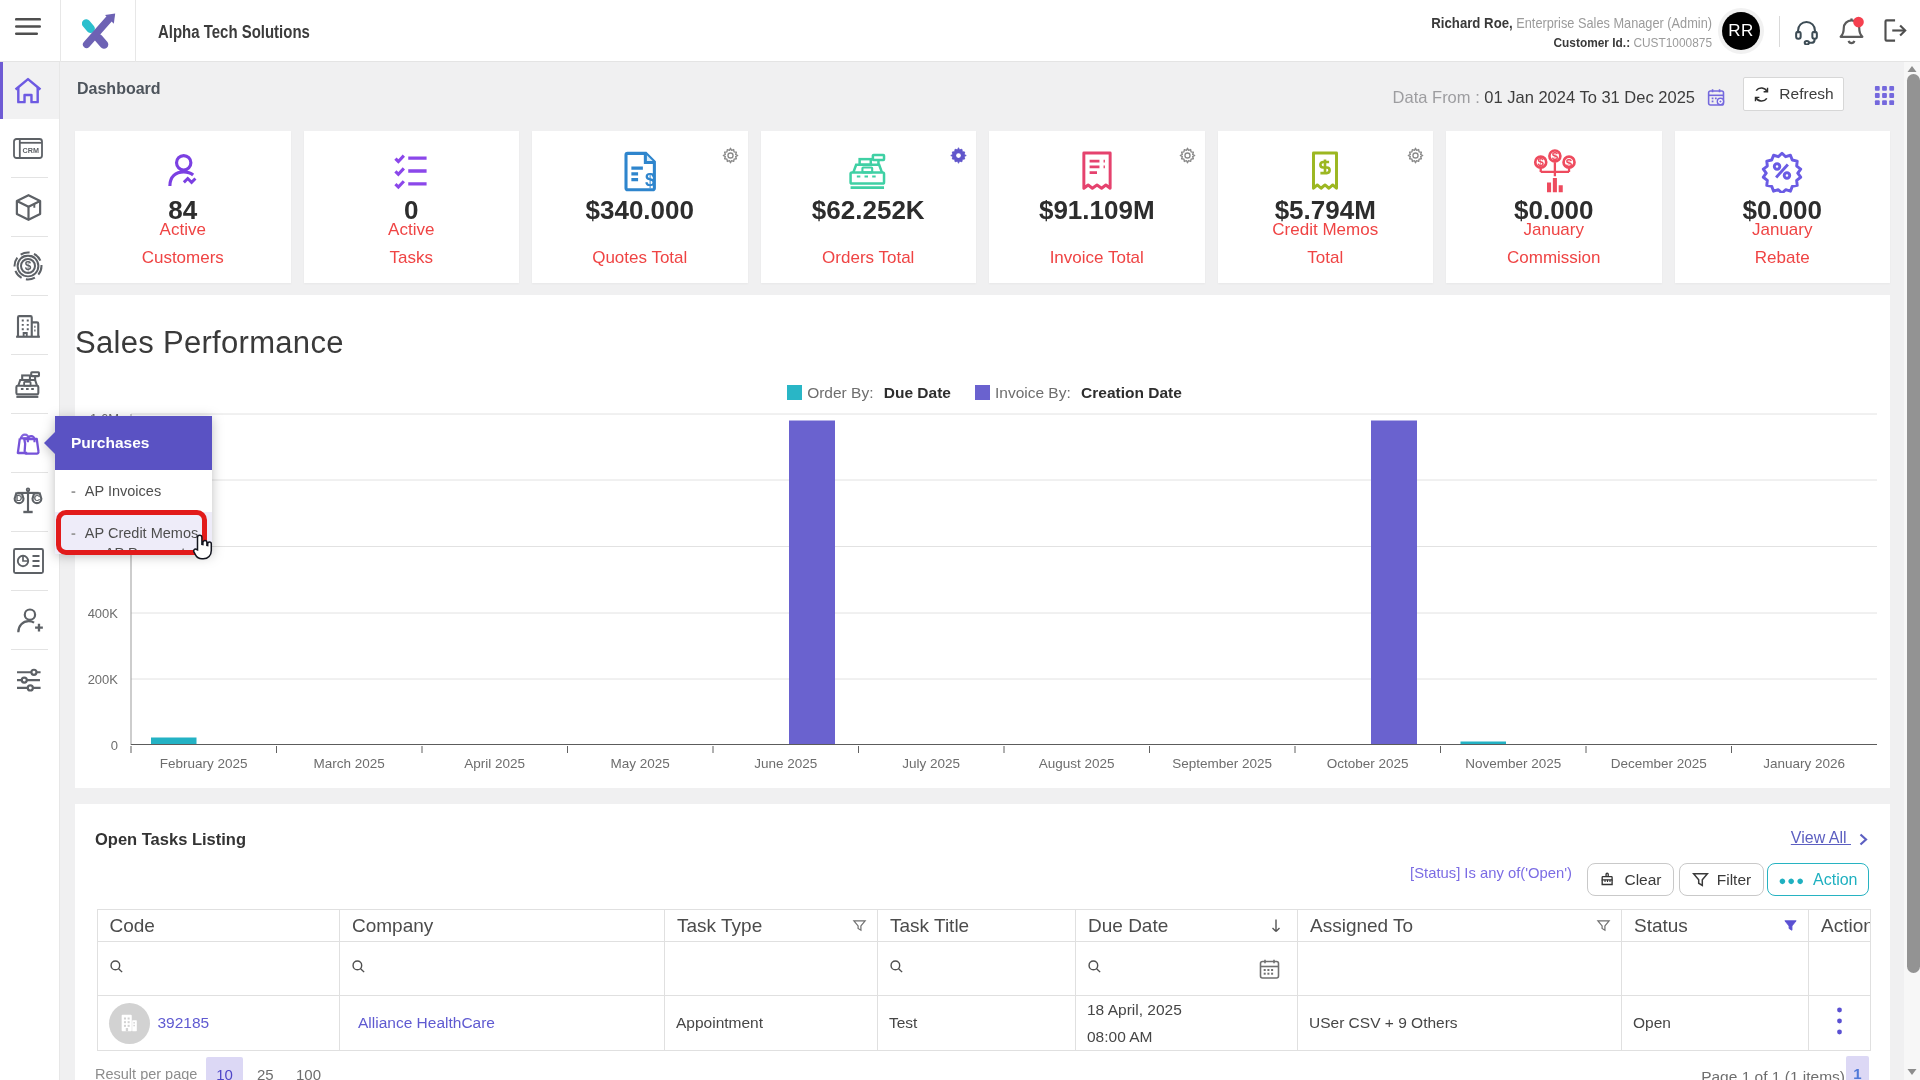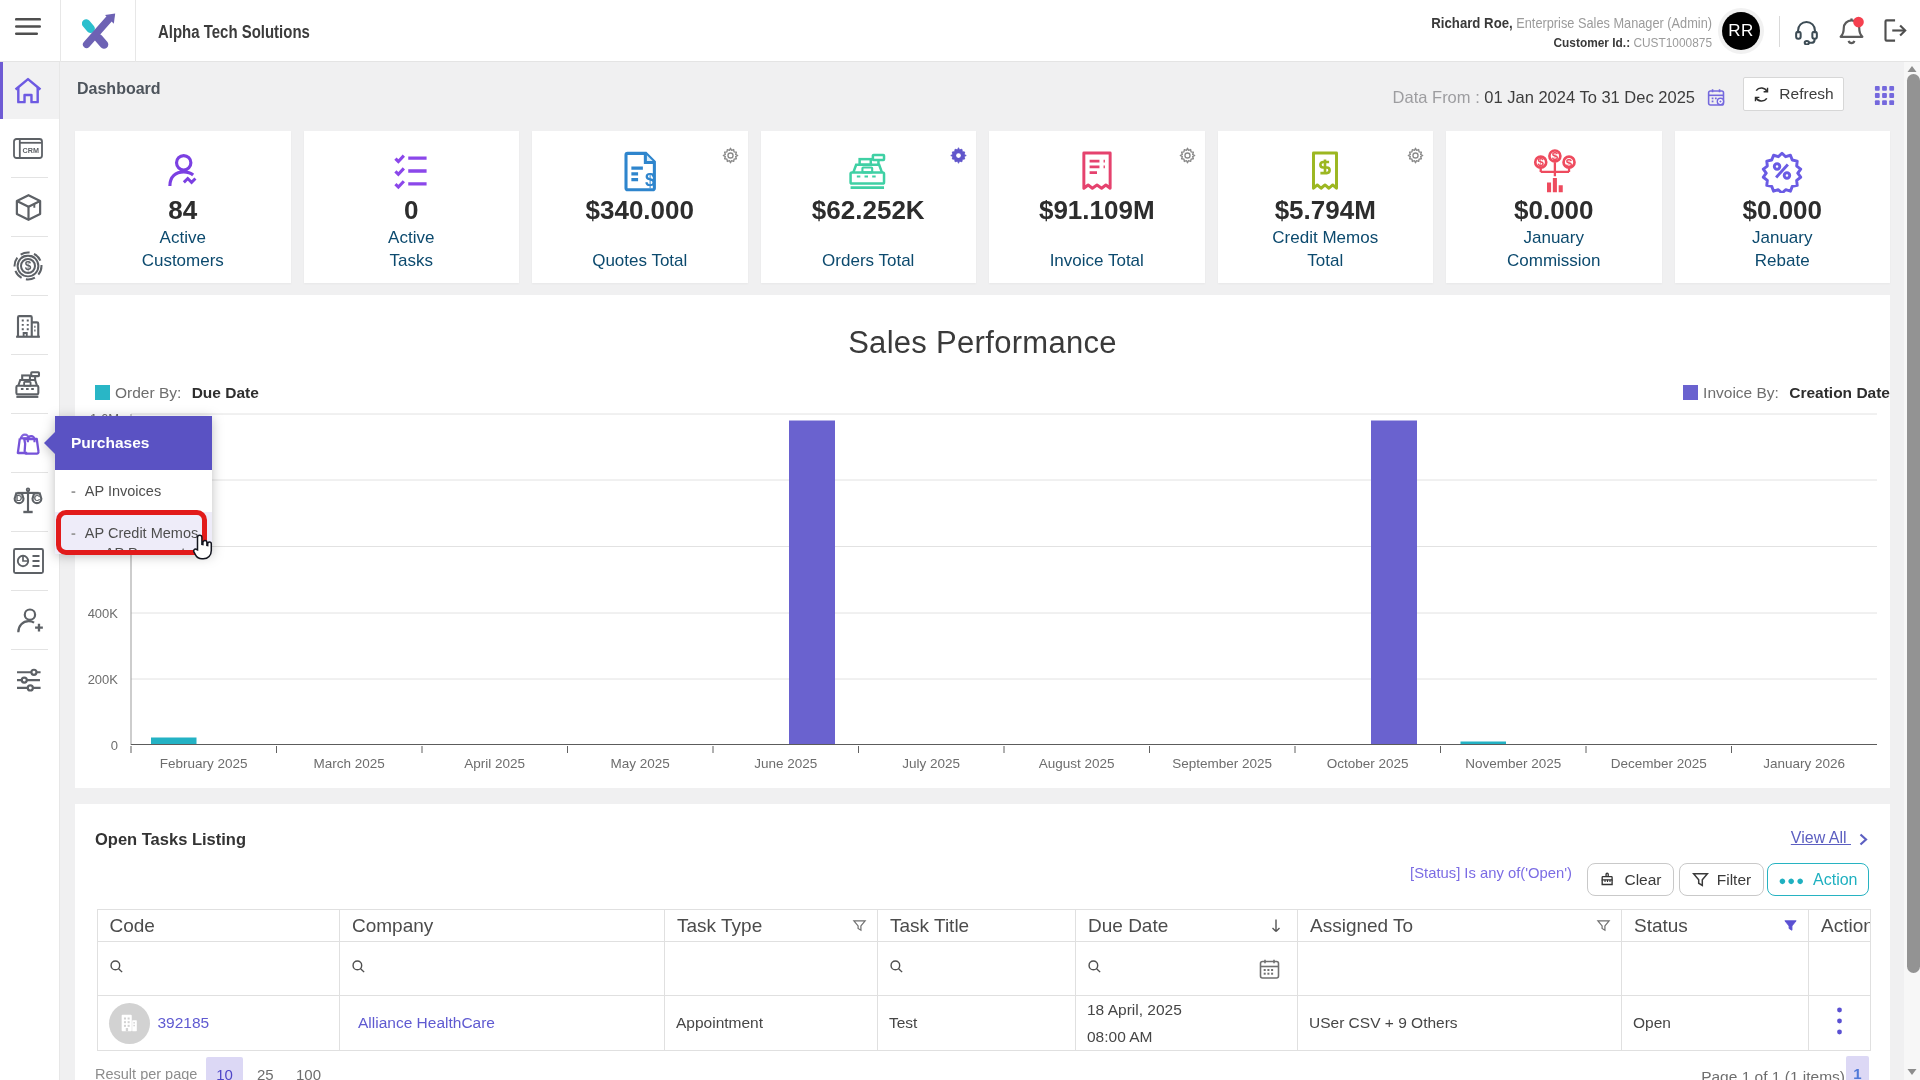--- a/index.html
+++ b/index.html
@@ -26,26 +26,26 @@
 #main{position:absolute;left:60px;top:62px;width:1844px;height:1018px;background:#f0f0f1}
 #crumb{position:absolute;left:17px;top:18px;font-size:16px;font-weight:600;color:#4d545c}
 #datafrom{position:absolute;right:209px;top:26px;font-size:16.5px;color:#3d3d3d}
 #datafrom .g{color:#9d9da0}
 #refreshbtn{position:absolute;right:60px;top:15px;width:101px;height:34px;background:#fff;border:1px solid #d7d7d7;border-radius:2px;display:flex;align-items:center;justify-content:center;gap:9px;font-size:15.5px;color:#3d3d3d}
 
 #cards{position:absolute;left:15px;top:69px;width:1815px;display:flex;gap:13px}
 .card{flex:1;height:152px;background:#fff;position:relative;text-align:center;box-shadow:0 1px 2px rgba(0,0,0,.04)}
 .card .ic{margin-top:17px;height:46px;display:flex;align-items:center;justify-content:center}
 .card .val{font-size:26px;font-weight:700;color:#2d2d2d;margin-top:1px}
-.card .lbl{position:absolute;left:0;right:0;bottom:11px;font-size:17px;line-height:23px;color:#0c4a6e}
+.card .lbl{position:absolute;left:0;right:0;bottom:11px;font-size:17px;line-height:28px;color:#ef4444}
 .gear{position:absolute;top:15px;right:8px}
 
 #chartp{position:absolute;left:15px;top:233px;width:1815px;height:493px;background:#fff}
-#chartp h2{font-size:31px;font-weight:400;color:#3a3a3a;text-align:center;margin-top:30px;letter-spacing:.3px}
-#legend{position:absolute;left:20px;right:0;top:89px;display:flex;justify-content:space-between;gap:24px;font-size:15.5px;color:#6e6e6e}
+#chartp h2{font-size:31px;font-weight:400;color:#3a3a3a;text-align:left;margin-top:30px;letter-spacing:.3px}
+#legend{position:absolute;left:4px;right:0;top:89px;display:flex;justify-content:center;gap:24px;font-size:15.5px;color:#6e6e6e}
 #legend .sq{display:inline-block;width:15px;height:15px;margin-right:5px;vertical-align:-2px}
 #legend b{color:#2e2e2e;margin-left:6px}
 
 #tasksp{position:absolute;left:15px;top:742px;width:1815px;height:500px;background:#fff}
 #tasksp h3{position:absolute;left:20px;top:26px;font-size:16.5px;font-weight:700;color:#333}
 #viewall{position:absolute;right:22px;top:25px;font-size:16px;color:#5c5fc1;display:flex;align-items:center}
 #viewall span{text-decoration:underline}
 #statusnote{position:absolute;right:318px;top:61px;font-size:14.8px;color:#7b6ce4}
 .btn{position:absolute;top:59px;height:33px;background:#fff;border:1px solid #c9c9c9;border-radius:8px;display:flex;align-items:center;justify-content:center;gap:8px;font-size:15.5px;color:#3a3a3a}
 #btnclear{right:216px;width:87px}

